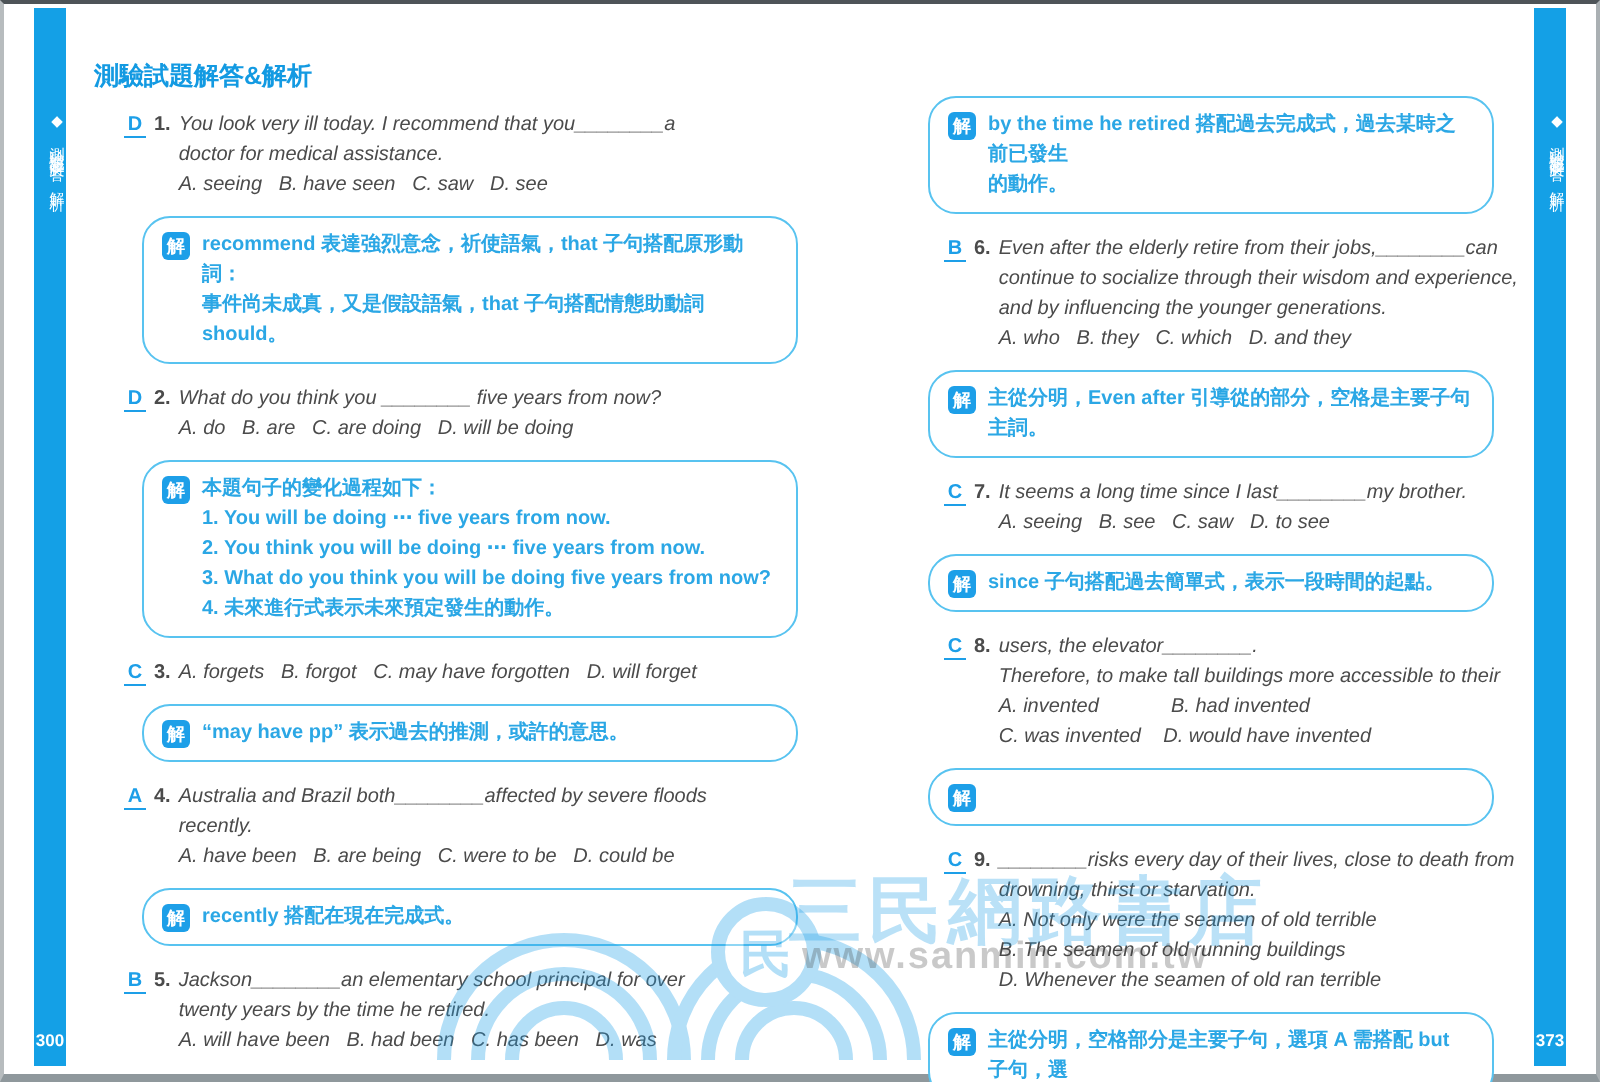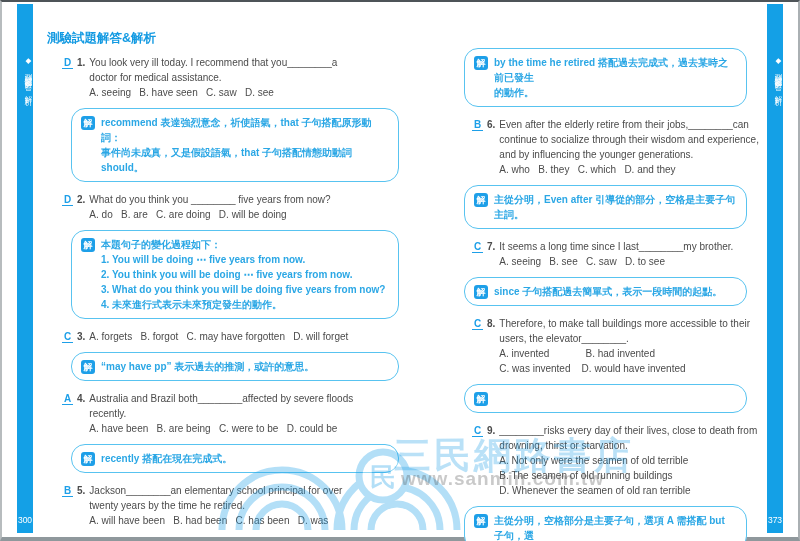--- a/index.html
+++ b/index.html
@@ -11,34 +11,34 @@
        box-sizing:border-box;}
   
   .strip{position:absolute;top:2px;bottom:4px;width:16px;background:#14a0e6;z-index:2;}
   .strip-left{left:15px;}
   .strip-right{right:15px;}
   .strip-label{position:absolute;top:52px;left:0;width:16px;
        writing-mode:vertical-rl;text-orientation:upright;
        color:#ffffff;font-size:7.5px;letter-spacing:2px;text-align:center;
        display:flex;justify-content:center;}
   .strip-page{position:absolute;bottom:8px;left:0;width:16px;text-align:center;
-       color:#ffffff;font-size:8.5px;font-weight:normal;}
+       color:#ffffff;font-size:8.5px;font-weight:bold;}
   
   .page{position:absolute;z-index:1;}
   .page-left{left:45px;top:28px;width:348px;}
   .page-right{left:455px;top:38px;width:302px;}
   .page-title{color:#139ae2;font-size:12.5px;font-weight:bold;margin:0 0 8px 0;}
   
   .question{display:flex;align-items:flex-start;margin:0 0 6px 15px;
        color:#4b4b4b;font-size:10px;line-height:15px;}
   .ans{color:#1d9fe8;font-weight:bold;border-bottom:1px solid #1d9fe8;
        min-width:11px;text-align:center;margin-right:4px;flex:none;height:13px;}
   .qnum{font-weight:bold;margin-right:4px;flex:none;color:#4b4b4b;}
   .qbody{flex:1;}
-  .qline{white-space:pre-wrap;}
+  .qline{white-space:pre-wrap;font-style:italic;}
   
   .exp-box{display:flex;align-items:flex-start;border:1.5px solid #58c3f0;
        border-radius:14px;padding:6px 9px;margin:8px 0 10px 0;background:#ffffff;}
   .page-left .exp-box{margin-left:24px;margin-right:-4px;}
   .page-right .exp-box{margin-left:7px;margin-right:12px;}
   .exp-badge{background:#1d9fe8;color:#ffffff;width:14px;height:14px;border-radius:3px;
        font-size:9px;line-height:14px;text-align:center;font-weight:bold;
        margin:1px 6px 0 0;flex:none;}
   .exp-body{flex:1;color:#2ba7e5;font-size:10px;line-height:15px;font-weight:bold;}
   .exp-line{white-space:pre-wrap;}
@@ -186,22 +186,22 @@
         <div class="exp-box">
           <span class="exp-badge">解</span>
           <div class="exp-body">
             <div class="exp-line">since 子句搭配過去簡單式，表示一段時間的起點。</div>
           </div>
         </div>
         <div class="question">
           <span class="ans">C</span>
           <span class="qnum">8.</span>
           <div class="qbody">
+            <div class="qline">users, the elevator________.</div>
             <div class="qline">Therefore, to make tall buildings more accessible to their</div>
-            <div class="qline">users, the elevator________.</div>
             <div class="qline">A. invented             B. had invented</div>
             <div class="qline">C. was invented    D. would have invented</div>
           </div>
         </div>
         <div class="exp-box">
           <span class="exp-badge">解</span>
         </div>
         <div class="question">
           <span class="ans">C</span>
           <span class="qnum">9.</span>

